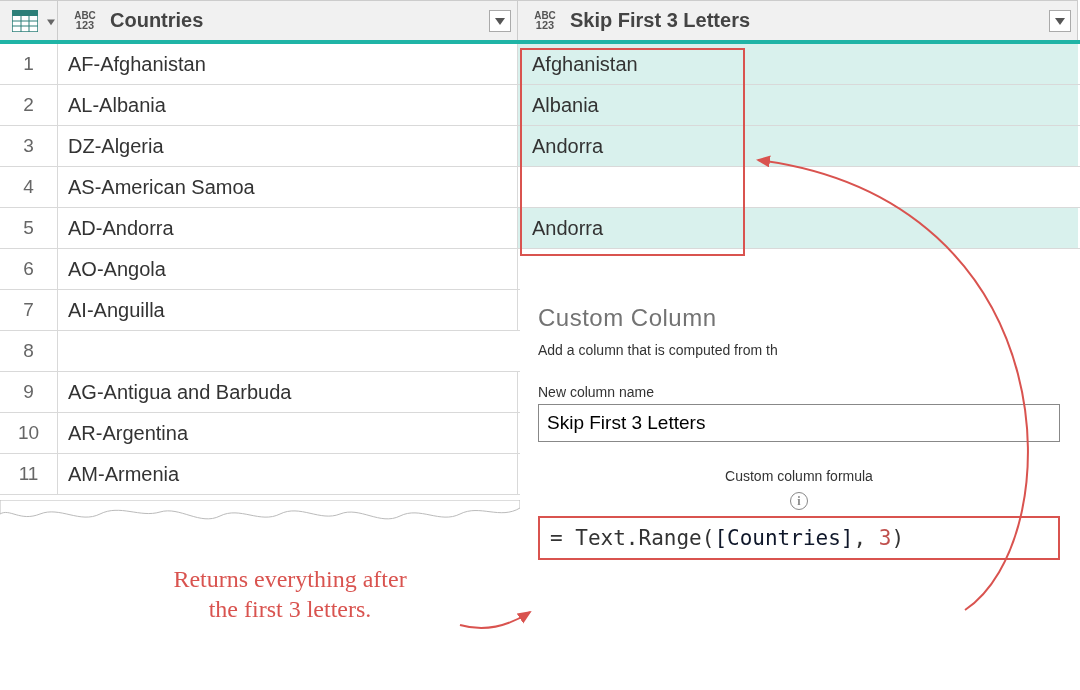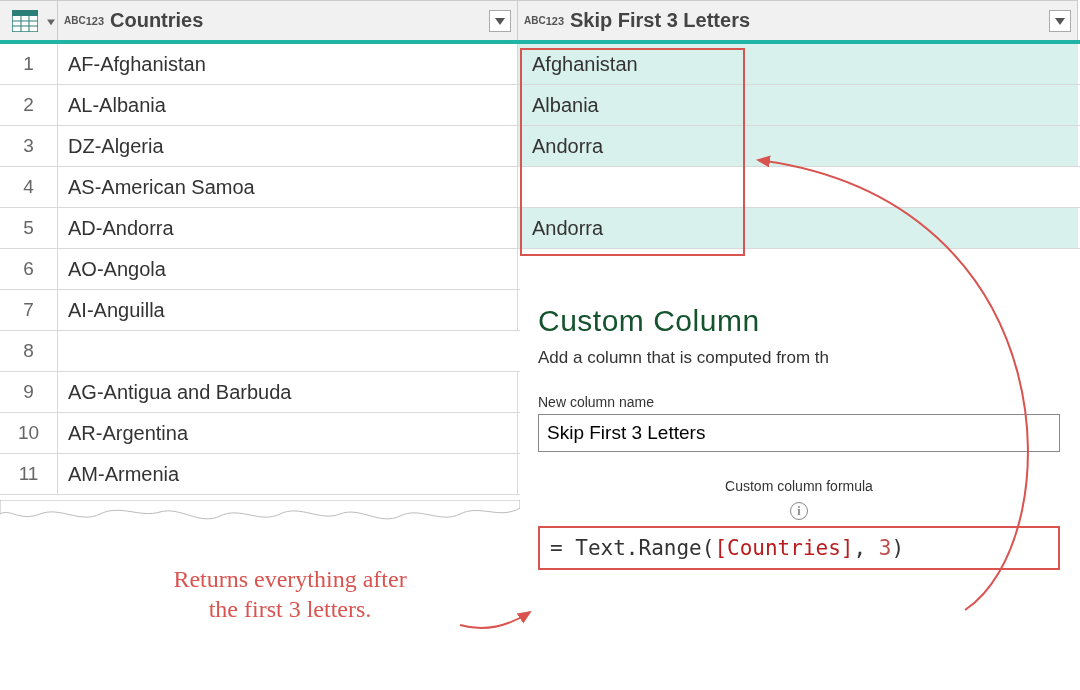--- a/index.html
+++ b/index.html
@@ -8,21 +8,21 @@
 
   
   .grid { position:absolute; top:0; left:0; width:100%; }
   .hdr { display:flex; height:44px; border-bottom:4px solid #1fb4a6; }
   .hdr .hcell { background:#f1f1f1; border-right:1px solid #ccc; border-top:1px solid #ccc; display:flex; align-items:center; position:relative; }
   .hc0 { width:58px; padding-left:4px;}
   .hc1 { width:460px; padding-left:8px;}
   .hc2 { width:560px; padding-left:8px;}
   .colhead-label { font-weight:600; font-size:20px; color:#444; margin-left:2px; }
 
-  .type-ico { width:38px; height:32px; position:relative; display:flex; flex-direction:row; align-items:center; justify-content:flex-end; margin-right:4px;}
+  .type-ico { width:38px; height:32px; position:relative; display:flex; flex-direction:column; align-items:center; justify-content:center; margin-right:4px;}
   .type-ico .abc { font-size:10px; font-weight:600; color:#555; line-height:9px;}
   .type-ico .n123{ font-size:11px; font-weight:700; color:#555; line-height:10px;}
 
   .dd { position:absolute; right:6px; top:50%; transform:translateY(-50%); width:22px; height:22px; border:1px solid #aaa; background:#fff; display:flex; align-items:center; justify-content:center; }
   .dd svg{ width:10px; height:10px; fill:#555; }
 
   .tblico { width:42px; height:32px; display:flex; align-items:center; justify-content:center; position:relative;}
   .tblico svg{ width:26px; height:22px; }
   .tbldd { position:absolute; right:2px; top:50%; transform:translateY(-50%); }
   .tbldd svg{ width:8px; height:8px; fill:#666;}
@@ -32,31 +32,31 @@
   .row .rc0 { width:58px; display:flex; align-items:center; justify-content:center; color:#666; font-size:19px; background:#fff; border-right:1px solid #d9d9d9;}
   .row .rc1 { width:460px; padding-left:10px; display:flex; align-items:center; font-size:20px; border-right:1px solid #d9d9d9;}
   .row .rc2 { width:560px; padding-left:14px; display:flex; align-items:center; font-size:20px; }
   .hl { background:#d9f1ed; }
 
   
   .hl-box{ position:absolute; left:520px; top:48px; width:225px; height:208px; border:2px solid #d9534f; pointer-events:none;}
 
   
   .panel { position:absolute; left:520px; top:282px; right:0; bottom:0; background:#fff; padding:22px 20px 0 18px; }
-  .panel h1 { font-size:30px; font-weight:400; color:#14532d; margin:0 0 10px 0; letter-spacing:0.5px;}
-  .panel p { font-size:17px; color:#333; margin:0 0 26px 0; white-space:nowrap; }
+  .panel h1 { font-size:24px; font-weight:400; color:#737373; margin:0 0 10px 0; letter-spacing:0.5px;}
+  .panel p { font-size:14px; color:#333; margin:0 0 26px 0; white-space:nowrap; }
   .panel .lbl { font-size:14px; color:#333; margin-bottom:4px; }
   .panel input.txt { width:540px; max-width:100%; height:38px; border:1px solid #888; font-size:19px; padding:0 8px; font-family:inherit;}
   .formula-row{ display:flex; align-items:center; gap:8px; margin-top:6px;flex-direction:column;}
   .info-ico{ width:18px;height:18px;border:1.5px solid #888;border-radius:50%; display:inline-flex; align-items:center; justify-content:center; font-size:12px; color:#888; font-weight:600; font-family:Georgia,serif;}
   .formula-box{ margin-top:6px; border:2px solid #d9534f; padding:8px 10px; font-family:Consolas,monospace; font-size:21px; background:#fff; white-space:nowrap;}
   .fm-eq{color:#333;}
   .fm-fn{color:#333;}
   .fm-br{color:#333;}
-  .fm-col{color:#b91c1c;}
+  .fm-col{color:#0f172a;}
   .fm-num{color:#c0504d;}
 
   
   .anno{ position:absolute; left:100px; top:564px; width:380px; color:#d9534f; font-family:"Comic Sans MS","Segoe Script",cursive; font-size:24px; text-align:center; line-height:1.25;}
 
   
   .tear { position:absolute; left:0; top:500px; width:520px; height:30px; background:#fff; }
   .tear svg{ width:100%; height:100%; display:block;}
 
   

